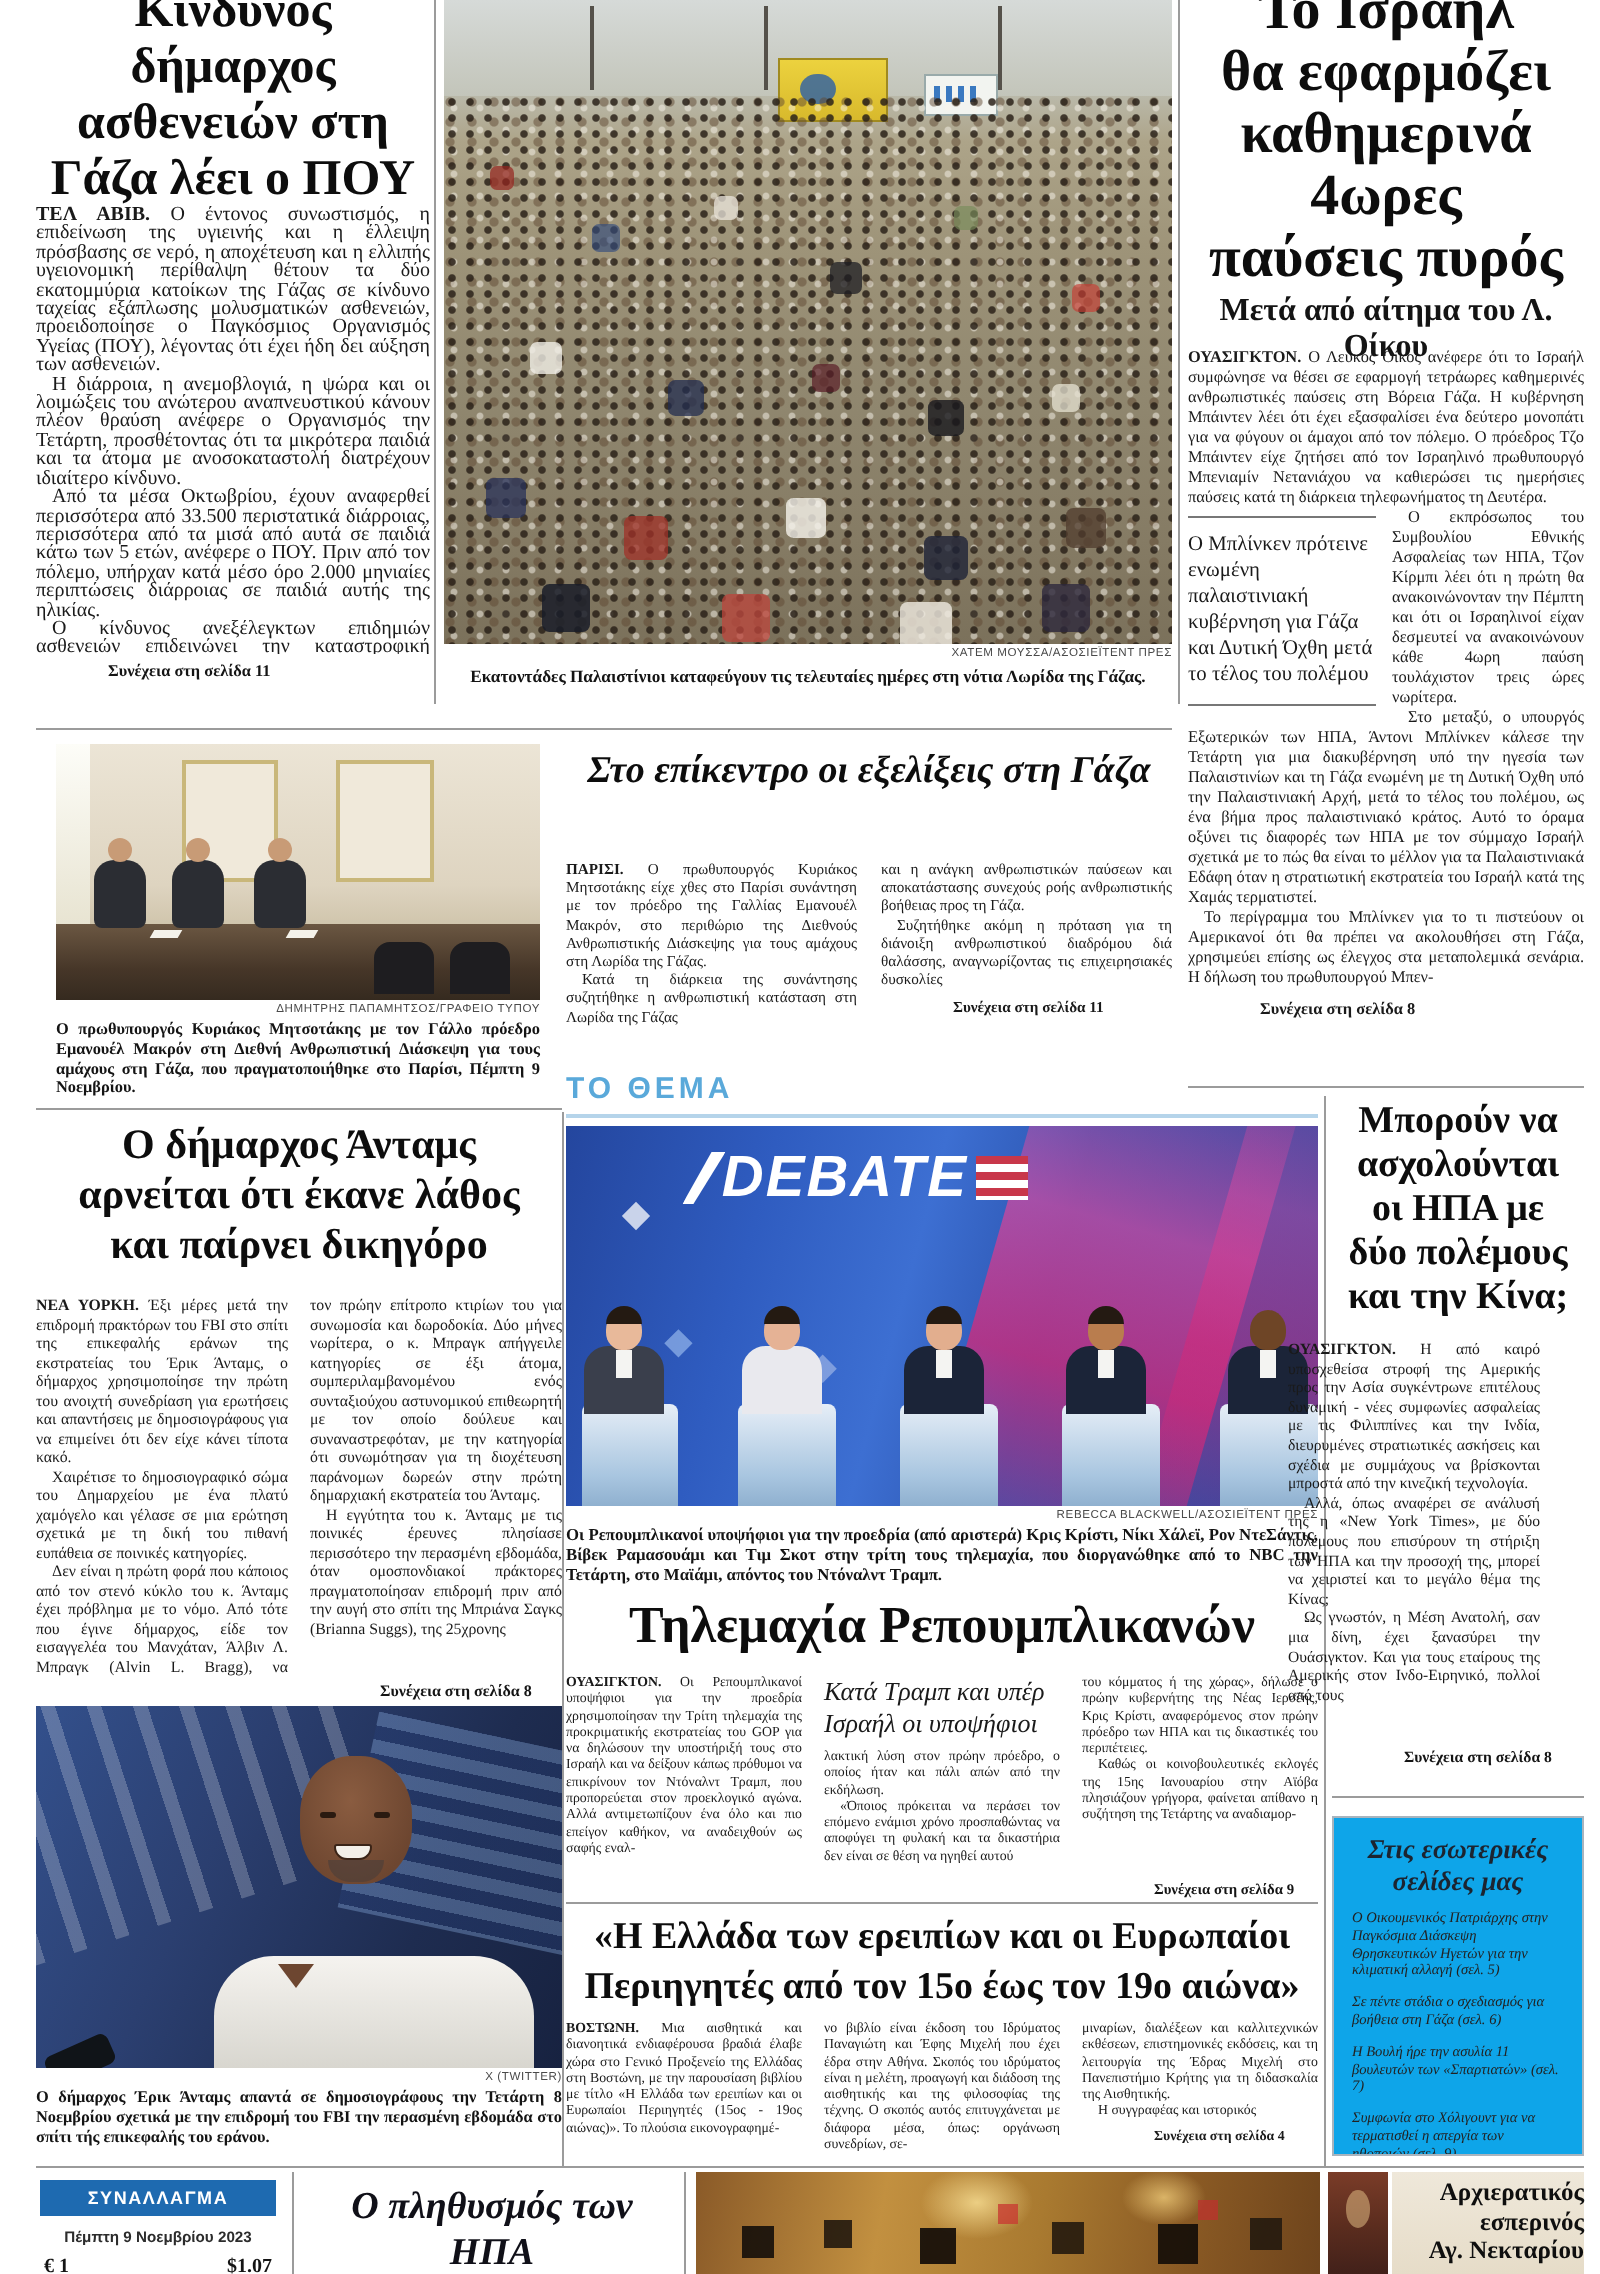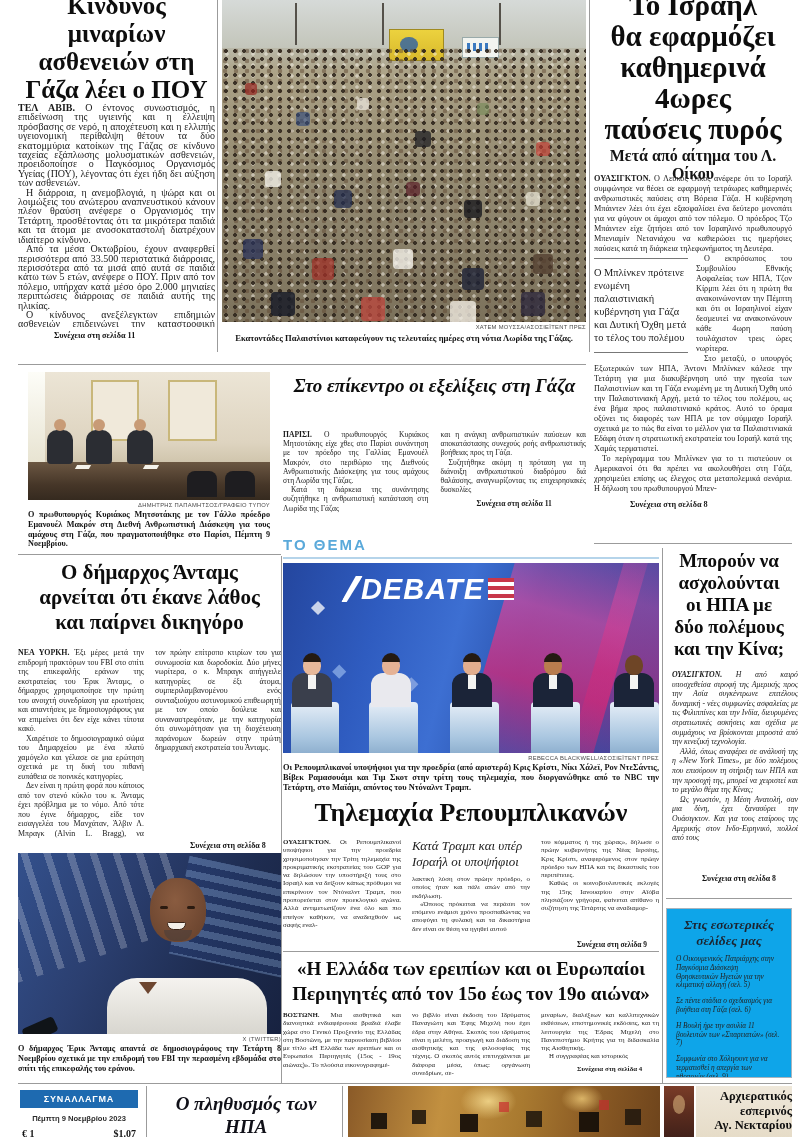--- a/index.html
+++ b/index.html
@@ -166,21 +166,21 @@
   .thema-cont { left:541px; top:940px; font-size:7.4px; }
 
   
   .book-hl { left:283px; top:956px; width:376px; font-size:19px; line-height:25px; }
   .book-cols { left:283px; top:1011px; width:376px; height:66px; display:flex; gap:11px; overflow:hidden; }
   .book-col { width:118px; font-size:6.9px; line-height:8.3px; text-align:justify; }
   .book-col .cont { margin-top:4px; text-indent:0; }
 
   
   .usa-hl { left:666px; top:550px; width:126px; font-size:19px; line-height:22px; }
-  .usa-bt { left:672px; top:670px; width:126px; height:198px; font-size:7.8px; line-height:9.6px; overflow:hidden; text-align:justify;font-style:italic; }
+  .usa-bt { left:644px; top:670px; width:126px; height:198px; font-size:7.8px; line-height:9.6px; overflow:hidden; text-align:justify; }
   .usa-cont { left:666px; top:874px; font-size:7.8px; }
   .inside-box { left:666px; top:908px; width:126px; height:170px; background:#0ea5e9;
       border:1px solid #a8b4be; padding:8px 9px; overflow:hidden; }
   .inside-title { font-size:13.5px; line-height:15.5px; font-weight:bold; font-style:italic;
       text-align:center; color:#1c2430; margin-bottom:7px; }
   .inside-title span { display:block; }
   .inside-item { font-style:italic; font-size:7.3px; line-height:8.8px; color:#222; margin-bottom:7px; }
 
   
   .ph-sliver { left:664px; top:1086px; width:30px; height:51px; position:absolute;
@@ -215,21 +215,21 @@
         240px 35px 0 9px rgba(18,12,8,.9), 284px 30px 0 7px rgba(30,22,14,.85),
         155px 20px 0 4px rgba(200,60,50,.8), 255px 18px 0 4px rgba(190,50,45,.75); }
 </style>
 </head>
 <body>
 
 <div class="page">
 
   <div class="abs hl who-hl">
     <span>Κίνδυνος</span>
-    <span>μιναρίων</span>
+    <span>δήμαρχος</span>
     <span>ασθενειών στη</span>
     <span>Γάζα λέει ο ΠΟΥ</span>
   </div>
   <div class="abs bt who-bt">
     <p class="nolead"><span class="dl">ΤΕΛ ΑΒΙΒ.</span> <span>Ο έντονος συνωστισμός, η επιδείνωση της υγιεινής και η έλλειψη πρόσβασης σε νερό, η αποχέτευση και η ελλιπής υγειονομική περίθαλψη θέτουν τα δύο εκατομμύρια κατοίκων της Γάζας σε κίνδυνο ταχείας εξάπλωσης μολυσματικών ασθενειών, προειδοποίησε ο Παγκόσμιος Οργανισμός Υγείας (ΠΟΥ), λέγοντας ότι έχει ήδη δει αύξηση των ασθενειών.</span></p>
     <p>Η διάρροια, η ανεμοβλογιά, η ψώρα και οι λοιμώξεις του ανώτερου αναπνευστικού κάνουν πλέον θραύση ανέφερε ο Οργανισμός την Τετάρτη, προσθέτοντας ότι τα μικρότερα παιδιά και τα άτομα με ανοσοκαταστολή διατρέχουν ιδιαίτερο κίνδυνο.</p>
     <p>Από τα μέσα Οκτωβρίου, έχουν αναφερθεί περισσότερα από 33.500 περιστατικά διάρροιας, περισσότερα από τα μισά από αυτά σε παιδιά κάτω των 5 ετών, ανέφερε ο ΠΟΥ. Πριν από τον πόλεμο, υπήρχαν κατά μέσο όρο 2.000 μηνιαίες περιπτώσεις διάρροιας σε παιδιά αυτής της ηλικίας.</p>
     <p>Ο κίνδυνος ανεξέλεγκτων επιδημιών ασθενειών επιδεινώνει την καταστροφική ανθρωπιστική κατάσταση στη Γάζα, όπου χιλιάδες έχουν σκοτωθεί, σύμφωνα με αξιωματούχους Υγείας της Γάζας, και</p>
   </div>
   <div class="abs cont who-cont">Συνέχεια στη σελίδα 11</div>
@@ -309,20 +309,21 @@
     <span>και παίρνει δικηγόρο</span>
   </div>
   <div class="abs ad-cols">
     <div class="ad-col bt">
       <p class="nolead"><span class="dl">ΝΕΑ ΥΟΡΚΗ.</span> <span>Έξι μέρες μετά την επιδρομή πρακτόρων του FBI στο σπίτι της επικεφαλής εράνων της εκστρατείας του Έρικ Άνταμς, ο δήμαρχος χρησιμοποίησε την πρώτη του ανοιχτή συνεδρίαση για ερωτήσεις και απαντήσεις με δημοσιογράφους για να επιμείνει ότι δεν είχε κάνει τίποτα κακό.</span></p>
       <p>Χαιρέτισε το δημοσιογραφικό σώμα του Δημαρχείου με ένα πλατύ χαμόγελο και γέλασε σε μια ερώτηση σχετικά με τη δική του πιθανή ευπάθεια σε ποινικές κατηγορίες.</p>
       <p>Δεν είναι η πρώτη φορά που κάποιος από τον στενό κύκλο του κ. Άνταμς έχει πρόβλημα με το νόμο. Από τότε που έγινε δήμαρχος, είδε τον εισαγγελέα του Μανχάταν, Άλβιν Λ. Μπραγκ (Alvin L. Bragg), να κατηγορεί</p>
     </div>
     <div class="ad-col bt">
       <p class="nolead">τον πρώην επίτροπο κτιρίων του για συνωμοσία και δωροδοκία. Δύο μήνες νωρίτερα, ο κ. Μπραγκ απήγγειλε κατηγορίες σε έξι άτομα, συμπεριλαμβανομένου ενός συνταξιούχου αστυνομικού επιθεωρητή με τον οποίο δούλευε και συναναστρεφόταν, με την κατηγορία ότι συνωμότησαν για τη διοχέτευση παράνομων δωρεών στην πρώτη δημαρχιακή εκστρατεία του Άνταμς.</p>
+      <p>Η εγγύτητα του κ. Άνταμς με τις ποινικές έρευνες πλησίασε περισσότερο την περασμένη εβδομάδα, όταν ομοσπονδιακοί πράκτορες πραγματοποίησαν επιδρομή πριν από την αυγή στο σπίτι της Μπριάνα Σαγκς (Brianna Suggs), της 25χρονης</p>
     </div>
   </div>
   <div class="abs cont ad-cont">Συνέχεια στη σελίδα 8</div>
   <div class="ph-adams">
     <div class="ad-streak"></div>
     <div class="ad-flag"></div>
     <div class="ad-body"></div>
     <div class="ad-collar"></div>
     <div class="ad-head">
       <div class="ad-eye" style="left:18%;"></div>

